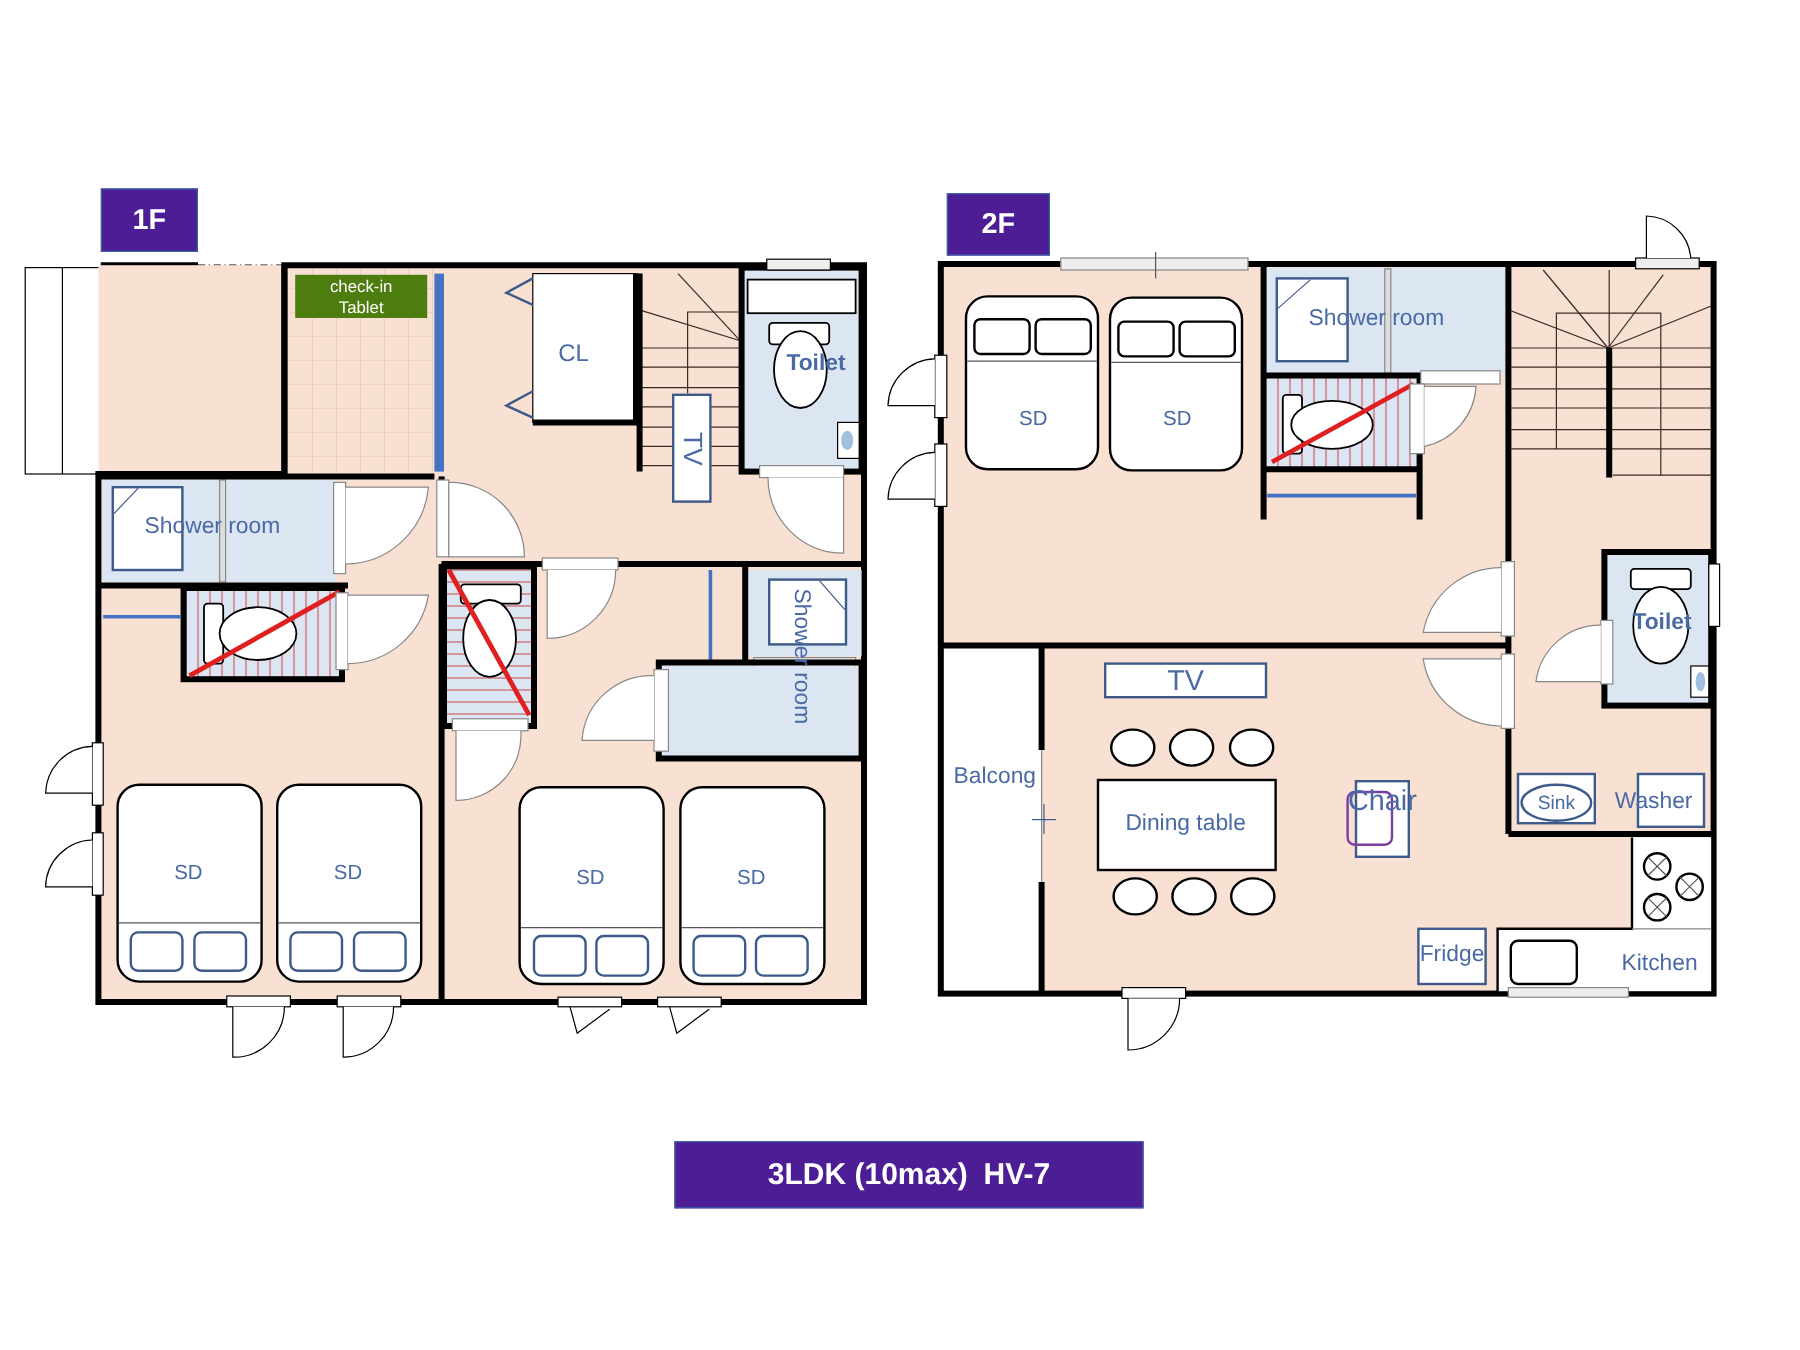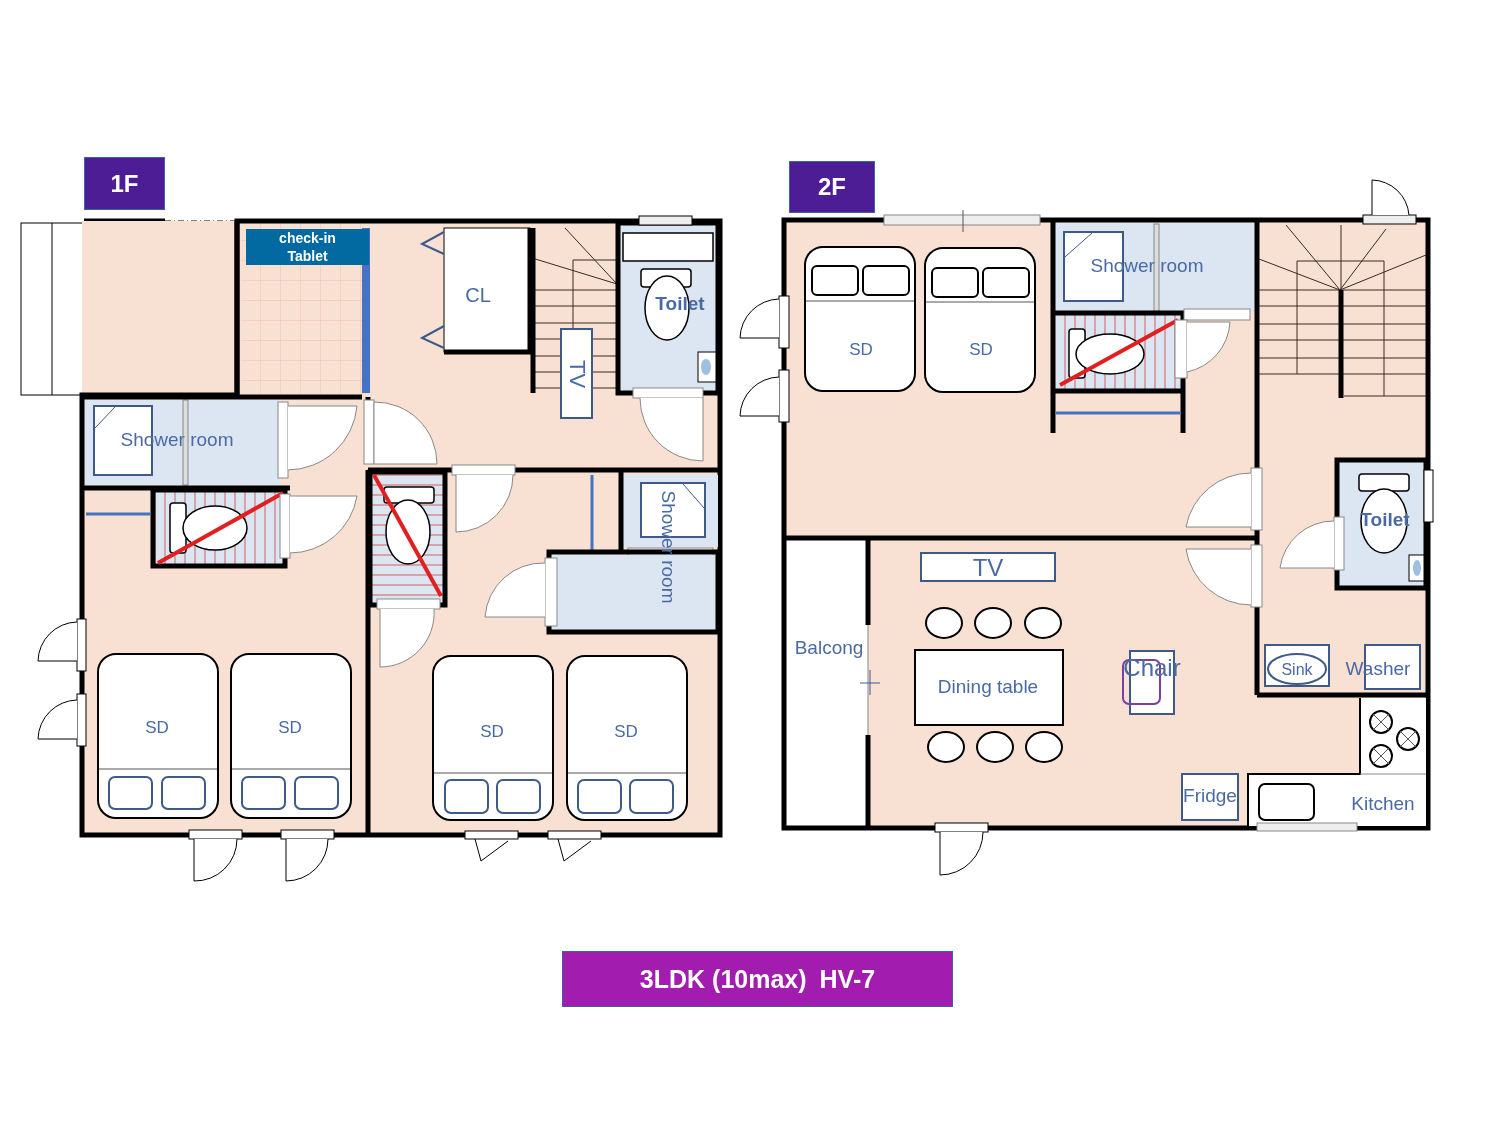--- a/index.html
+++ b/index.html
@@ -3,30 +3,30 @@
 <meta charset="utf-8">
 <style>
   html, body { margin: 0; padding: 0; background: #ffffff; }
   body { width: 1500px; height: 1125px; position: relative; overflow: hidden;
          font-family: "Liberation Sans", "DejaVu Sans", sans-serif; }
   svg { position: absolute; left: 0; top: 0; }
   .floor-badge { position: absolute; background: #4c1d95; color: #fff; font-weight: bold;
                  font-size: 24px; display: flex; align-items: center; justify-content: center;
                  border: 1px solid #3a62a8; box-sizing: border-box; }
   .title-banner { position: absolute; left: 562px; top: 951px; width: 391px; height: 56px;
-                  background: #a21caf; border: 1px solid #3a62a8; box-sizing: border-box;
+                  background: #4c1d95; border: 1px solid #3a62a8; box-sizing: border-box;
                   color: #fff; font-weight: bold; font-size: 25px; display: flex;
                   align-items: center; justify-content: center; gap: 13px; }
   .lbl { position: absolute; color: #4a6aa5; font-size: 20px; white-space: nowrap;
          line-height: 1; transform: translate(-50%, -50%); }
   .lbl.big { font-size: 17px; }
   .lbl.bold { font-weight: bold; }
   .lbl.v { transform: translate(-50%, -50%) rotate(90deg); }
-  .checkin { position: absolute; left: 246px; top: 229px; width: 123px; height: 36px;
-             background: #0369a1; color: #fff; font-weight: bold; font-size: 14px;
+  .checkin { position: absolute; left: 246px; top: 229px; width: 110px; height: 36px;
+             background: #4d7c0f; color: #fff; font-weight: normal; font-size: 14px;
              text-align: center; line-height: 18px; }
 </style>
 </head>
 <body>
 
 <svg width="1500" height="1125" viewBox="0 0 1500 1125">
   <defs>
     <pattern id="tile" width="20" height="20" patternUnits="userSpaceOnUse">
       <rect width="20" height="20" fill="#f8e0d2"></rect>
       <path d="M20 0 L0 0 L0 20" fill="none" stroke="#f2c0a6" stroke-width="1"></path>

